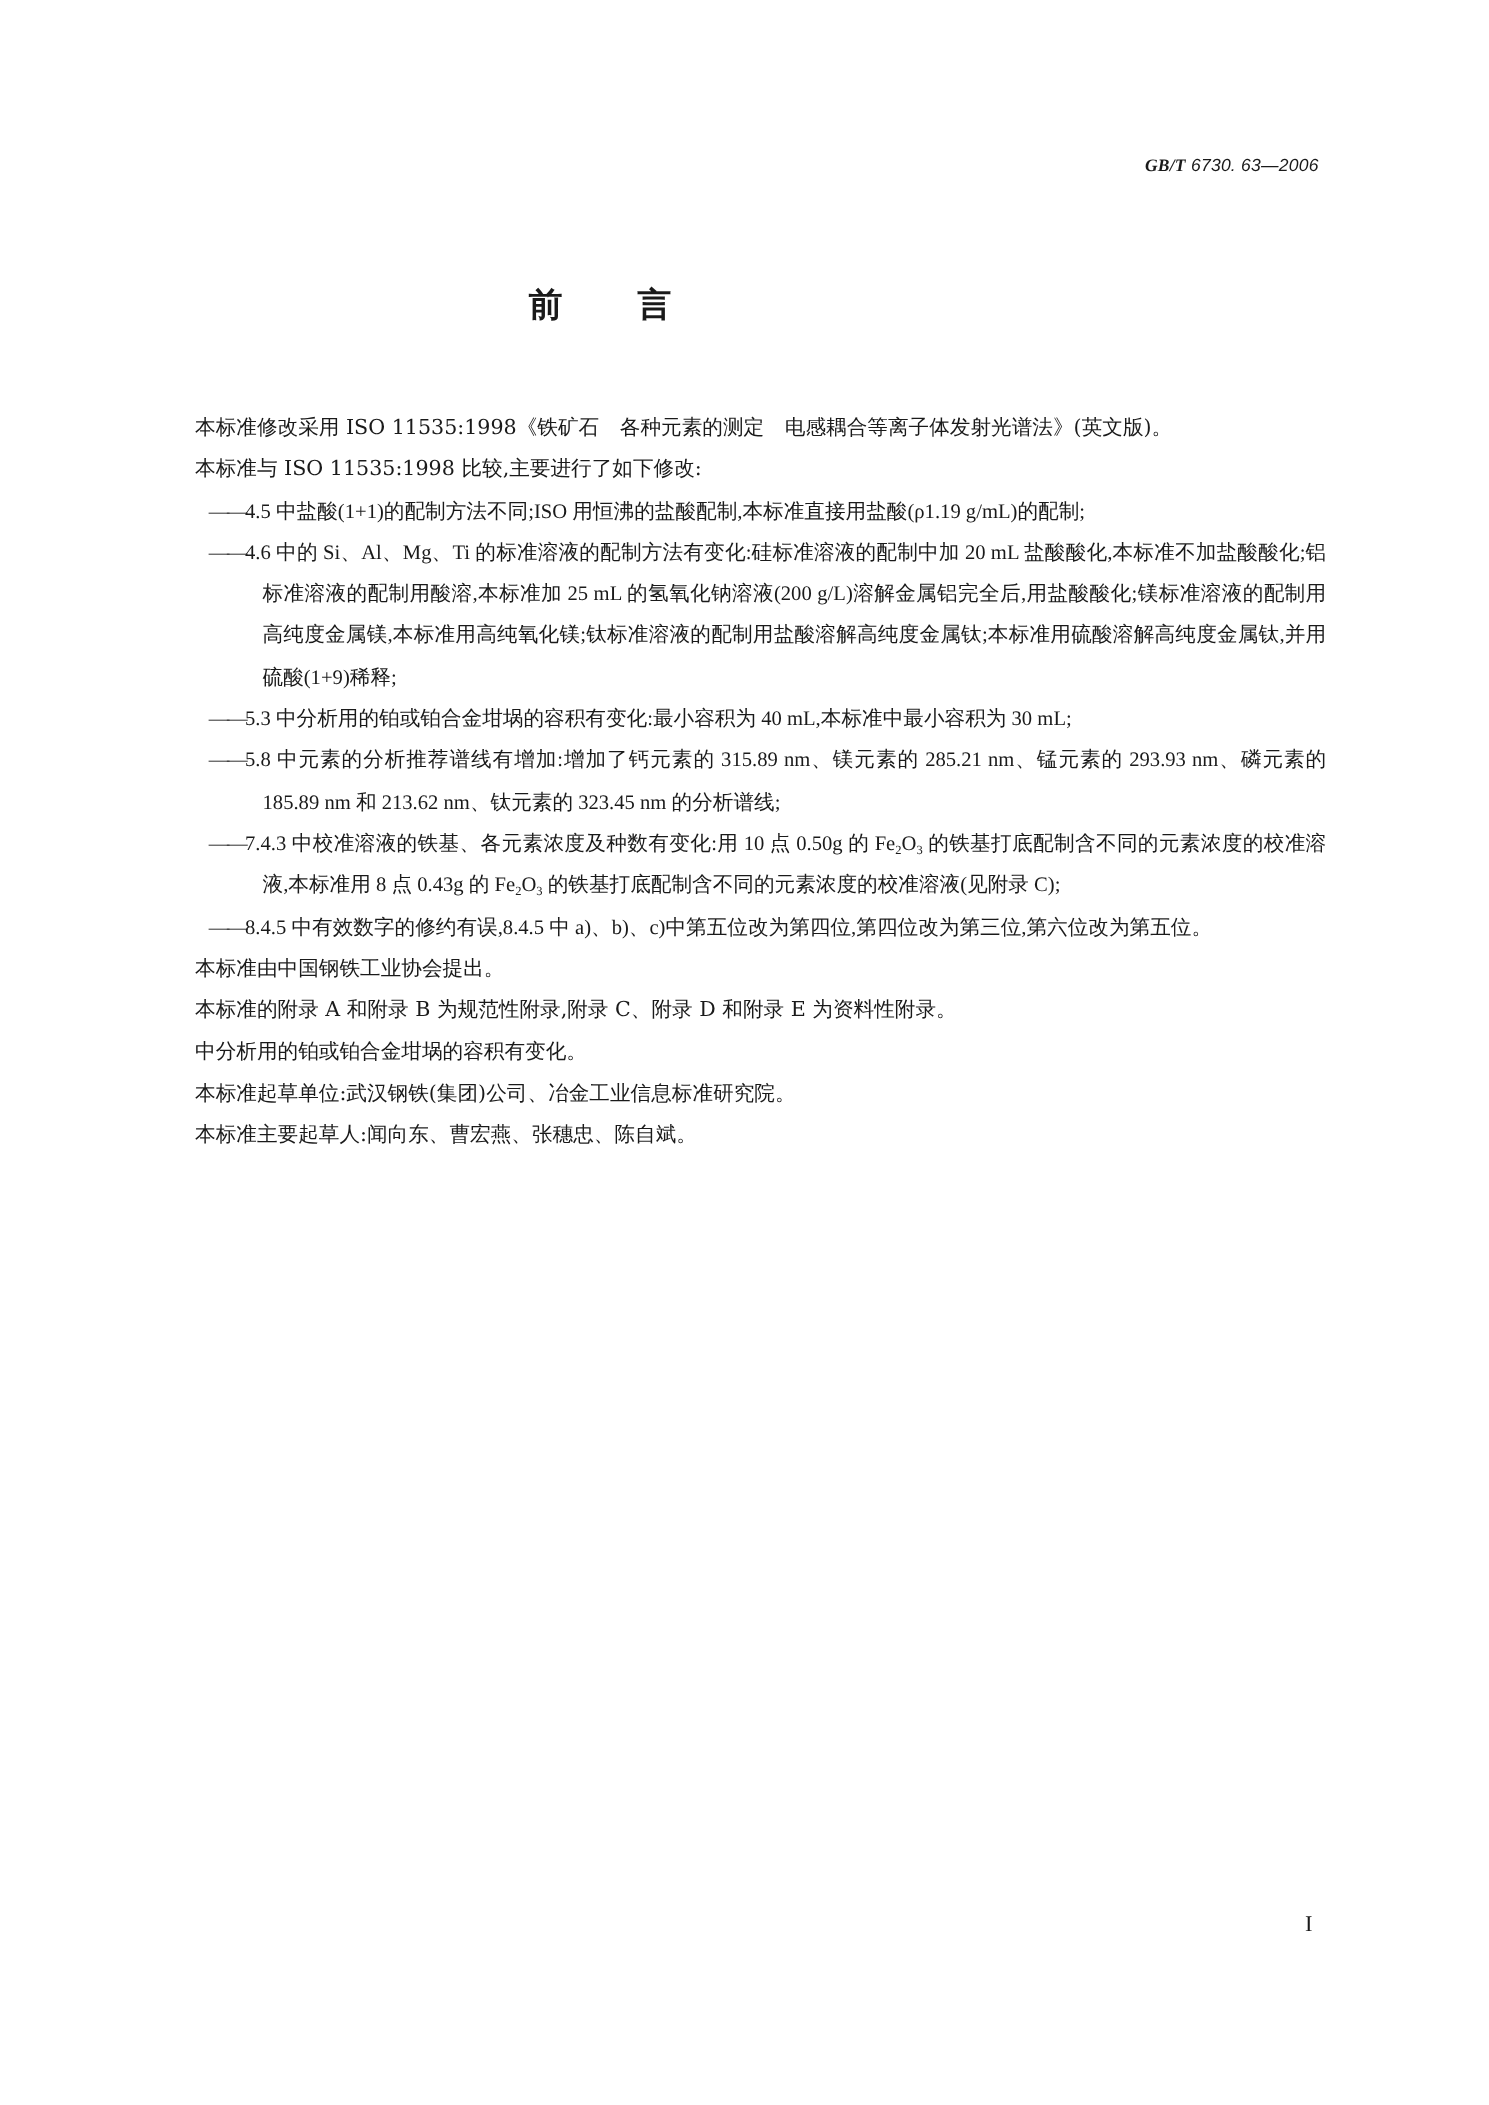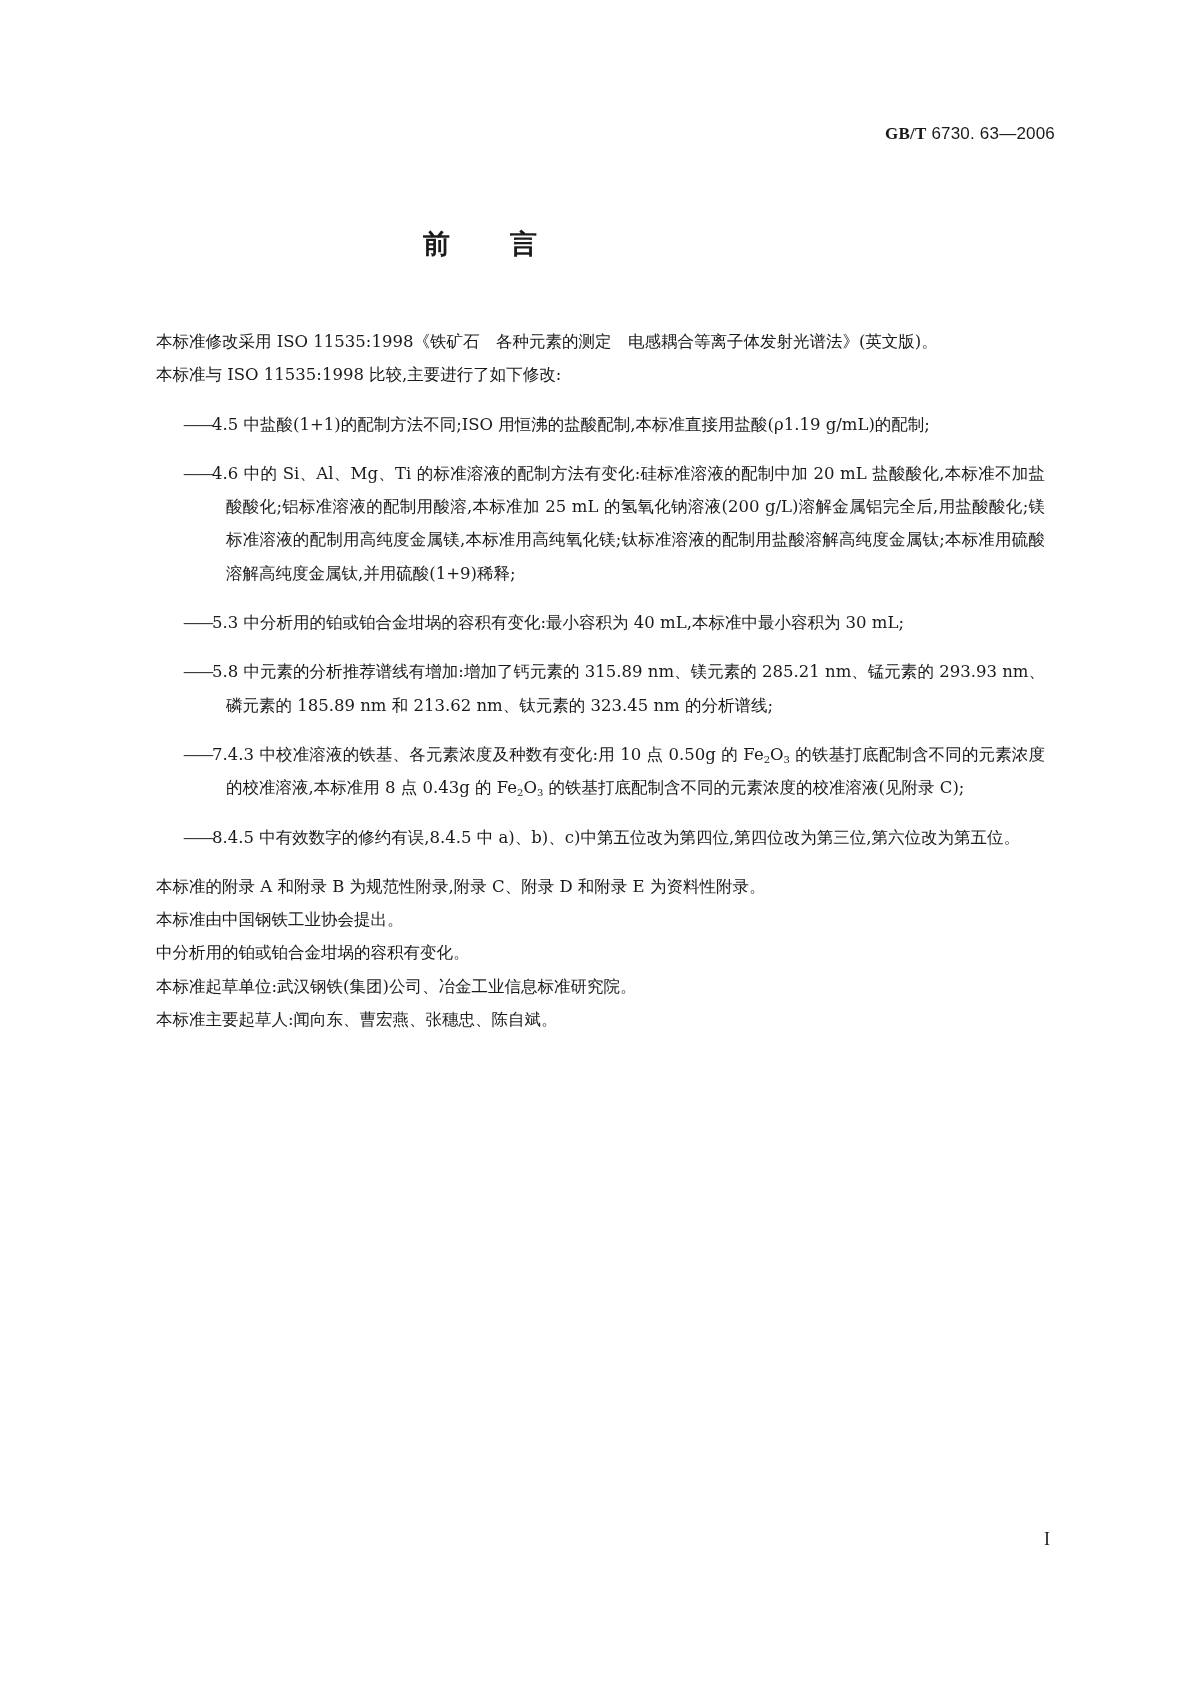--- a/index.html
+++ b/index.html
@@ -4,35 +4,35 @@
 <style>
   html, body { margin: 0; padding: 0; background: #ffffff; }
   body {
     width: 1191px; height: 1684px; position: relative; overflow: hidden;
     font-family: "DejaVu Serif", "Liberation Serif", serif;
     color: #1a1a1a;
   }
   .std-no {
     position: absolute; right: 136px; top: 124px;
     font-family: "Liberation Sans", "DejaVu Sans", sans-serif;
-    font-size: 17px; letter-spacing: 0.2px;
+    font-size: 14px; letter-spacing: 0.2px; font-style: italic;
   }
   .std-no .gbt { font-family: "Liberation Serif", serif; font-weight: bold; }
   .title {
     position: absolute; top: 226px; left: 0; width: 960px;
     text-align: center; font-family: "DejaVu Sans", sans-serif;
     font-weight: bold; font-size: 27px; letter-spacing: 60px; text-indent: 60px;
   }
   .content {
     position: absolute; left: 123px; top: 325px; width: 938px;
     font-size: 16.5px; line-height: 33.3px;
   }
   .para { margin: 0; text-indent: 2em; text-align: justify; }
   .item {
-    margin: 16px; padding-left: 87px; text-indent: -43px; text-align: justify;
+    margin: 0; padding-left: 87px; text-indent: -43px; text-align: justify; font-family: Liberation Serif, serif;
   }
   .dash { letter-spacing: -2px; color: #333; }
   sub { font-size: 10px; vertical-align: -3px; line-height: 0; }
   .page-no {
     position: absolute; left: 1044px; top: 1529px;
     font-family: "Liberation Serif", serif; font-size: 18px;
   }
 </style>
 </head>
 <body>
@@ -45,20 +45,20 @@
   <p class="para">本标准修改采用 ISO 11535:1998《铁矿石　各种元素的测定　电感耦合等离子体发射光谱法》(英文版)。</p>
   <p class="para">本标准与 ISO 11535:1998 比较,主要进行了如下修改:</p>
 
   <p class="item"><span class="dash">——</span><span>4.5 中盐酸(1+1)的配制方法不同;ISO 用恒沸的盐酸配制,本标准直接用盐酸(ρ1.19 g/mL)的配制;</span></p>
   <p class="item"><span class="dash">——</span><span>4.6 中的 Si、Al、Mg、Ti 的标准溶液的配制方法有变化:硅标准溶液的配制中加 20 mL 盐酸酸化,本标准不加盐酸酸化;铝标准溶液的配制用酸溶,本标准加 25 mL 的氢氧化钠溶液(200 g/L)溶解金属铝完全后,用盐酸酸化;镁标准溶液的配制用高纯度金属镁,本标准用高纯氧化镁;钛标准溶液的配制用盐酸溶解高纯度金属钛;本标准用硫酸溶解高纯度金属钛,并用硫酸(1+9)稀释;</span></p>
   <p class="item"><span class="dash">——</span><span>5.3 中分析用的铂或铂合金坩埚的容积有变化:最小容积为 40 mL,本标准中最小容积为 30 mL;</span></p>
   <p class="item"><span class="dash">——</span><span>5.8 中元素的分析推荐谱线有增加:增加了钙元素的 315.89 nm、镁元素的 285.21 nm、锰元素的 293.93 nm、磷元素的 185.89 nm 和 213.62 nm、钛元素的 323.45 nm 的分析谱线;</span></p>
   <p class="item"><span class="dash">——</span><span>7.4.3 中校准溶液的铁基、各元素浓度及种数有变化:用 10 点 0.50g 的 Fe</span><sub>2</sub><span>O</span><sub>3</sub><span> 的铁基打底配制含不同的元素浓度的校准溶液,本标准用 8 点 0.43g 的 Fe</span><sub>2</sub><span>O</span><sub>3</sub><span> 的铁基打底配制含不同的元素浓度的校准溶液(见附录 C);</span></p>
   <p class="item"><span class="dash">——</span><span>8.4.5 中有效数字的修约有误,8.4.5 中 a)、b)、c)中第五位改为第四位,第四位改为第三位,第六位改为第五位。</span></p>
 
+  <p class="para">本标准由中国钢铁工业协会提出。</p>
   <p class="para">本标准的附录 A 和附录 B 为规范性附录,附录 C、附录 D 和附录 E 为资料性附录。</p>
-  <p class="para">本标准由中国钢铁工业协会提出。</p>
   <p class="para">中分析用的铂或铂合金坩埚的容积有变化。</p>
   <p class="para">本标准起草单位:武汉钢铁(集团)公司、冶金工业信息标准研究院。</p>
   <p class="para">本标准主要起草人:闻向东、曹宏燕、张穗忠、陈自斌。</p>
 </div>
 
 <div class="page-no">I</div>
 
 </body></html>

